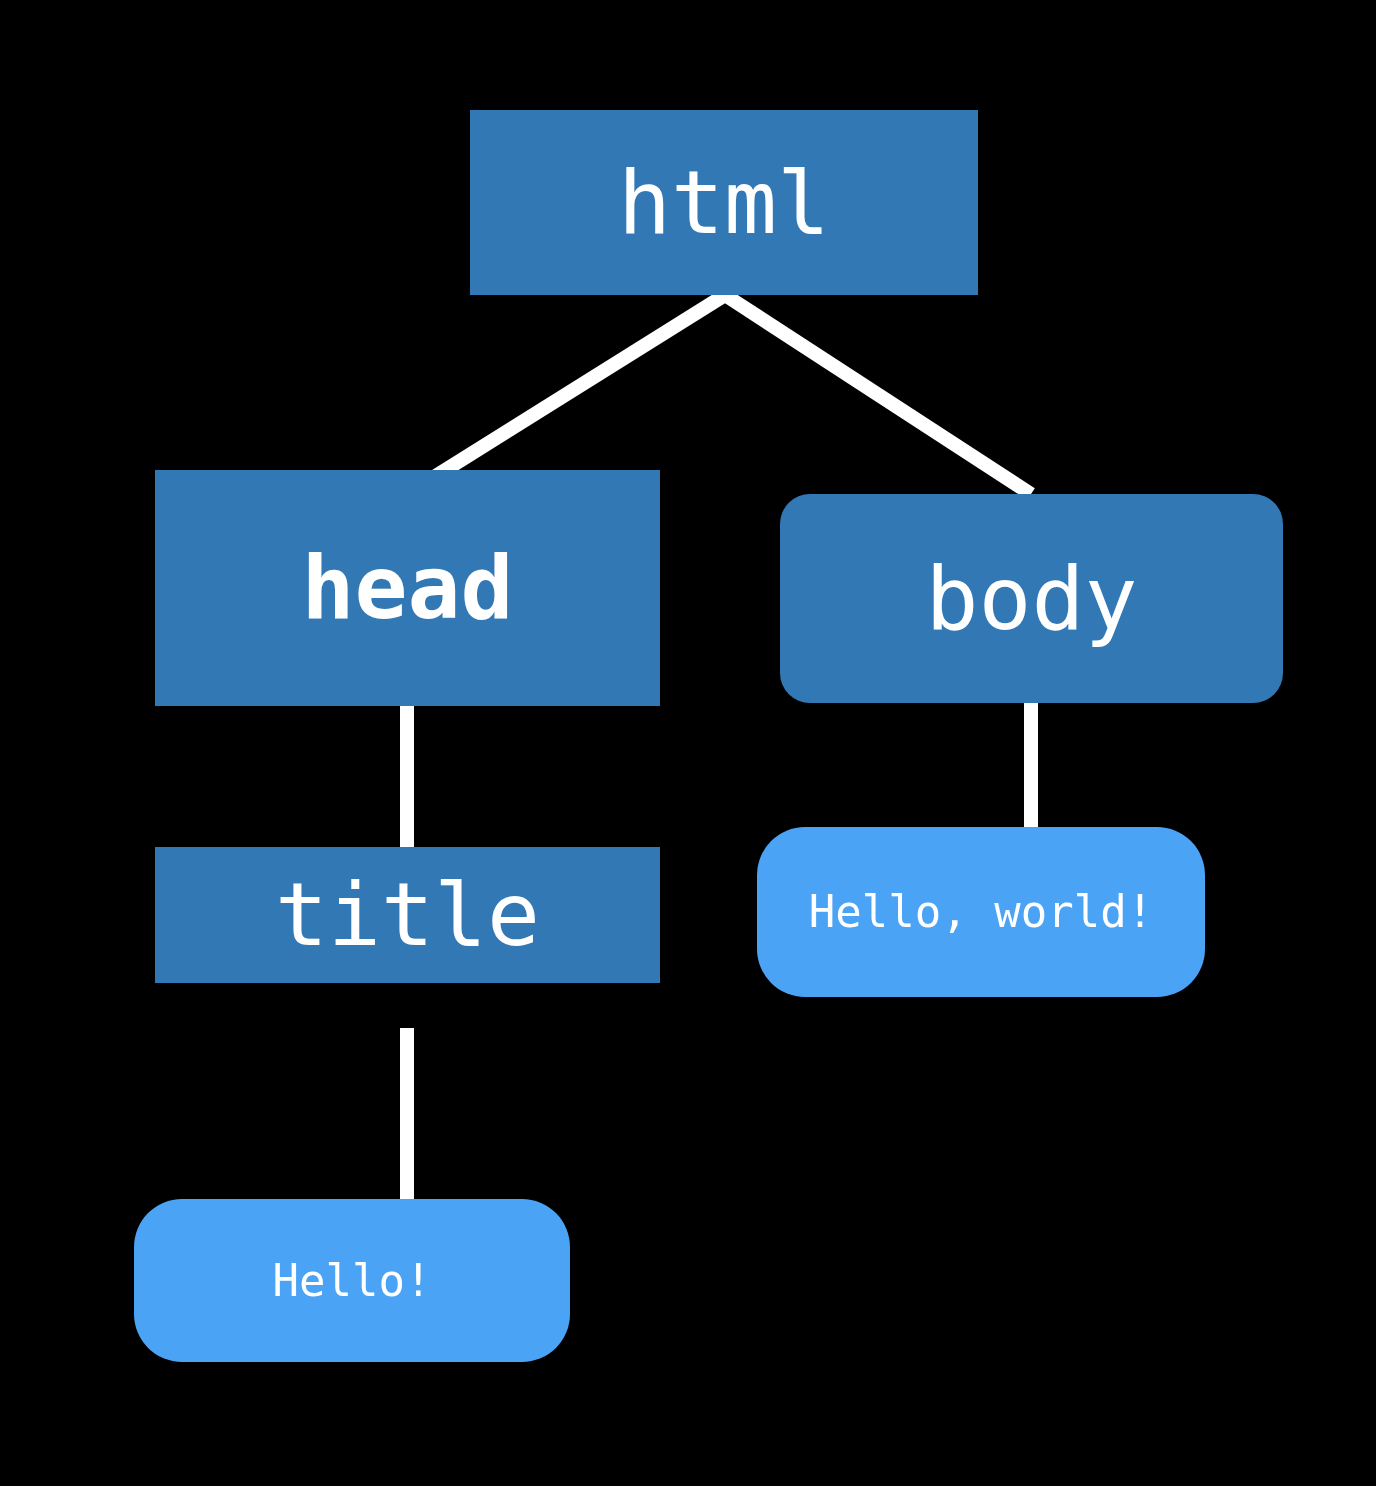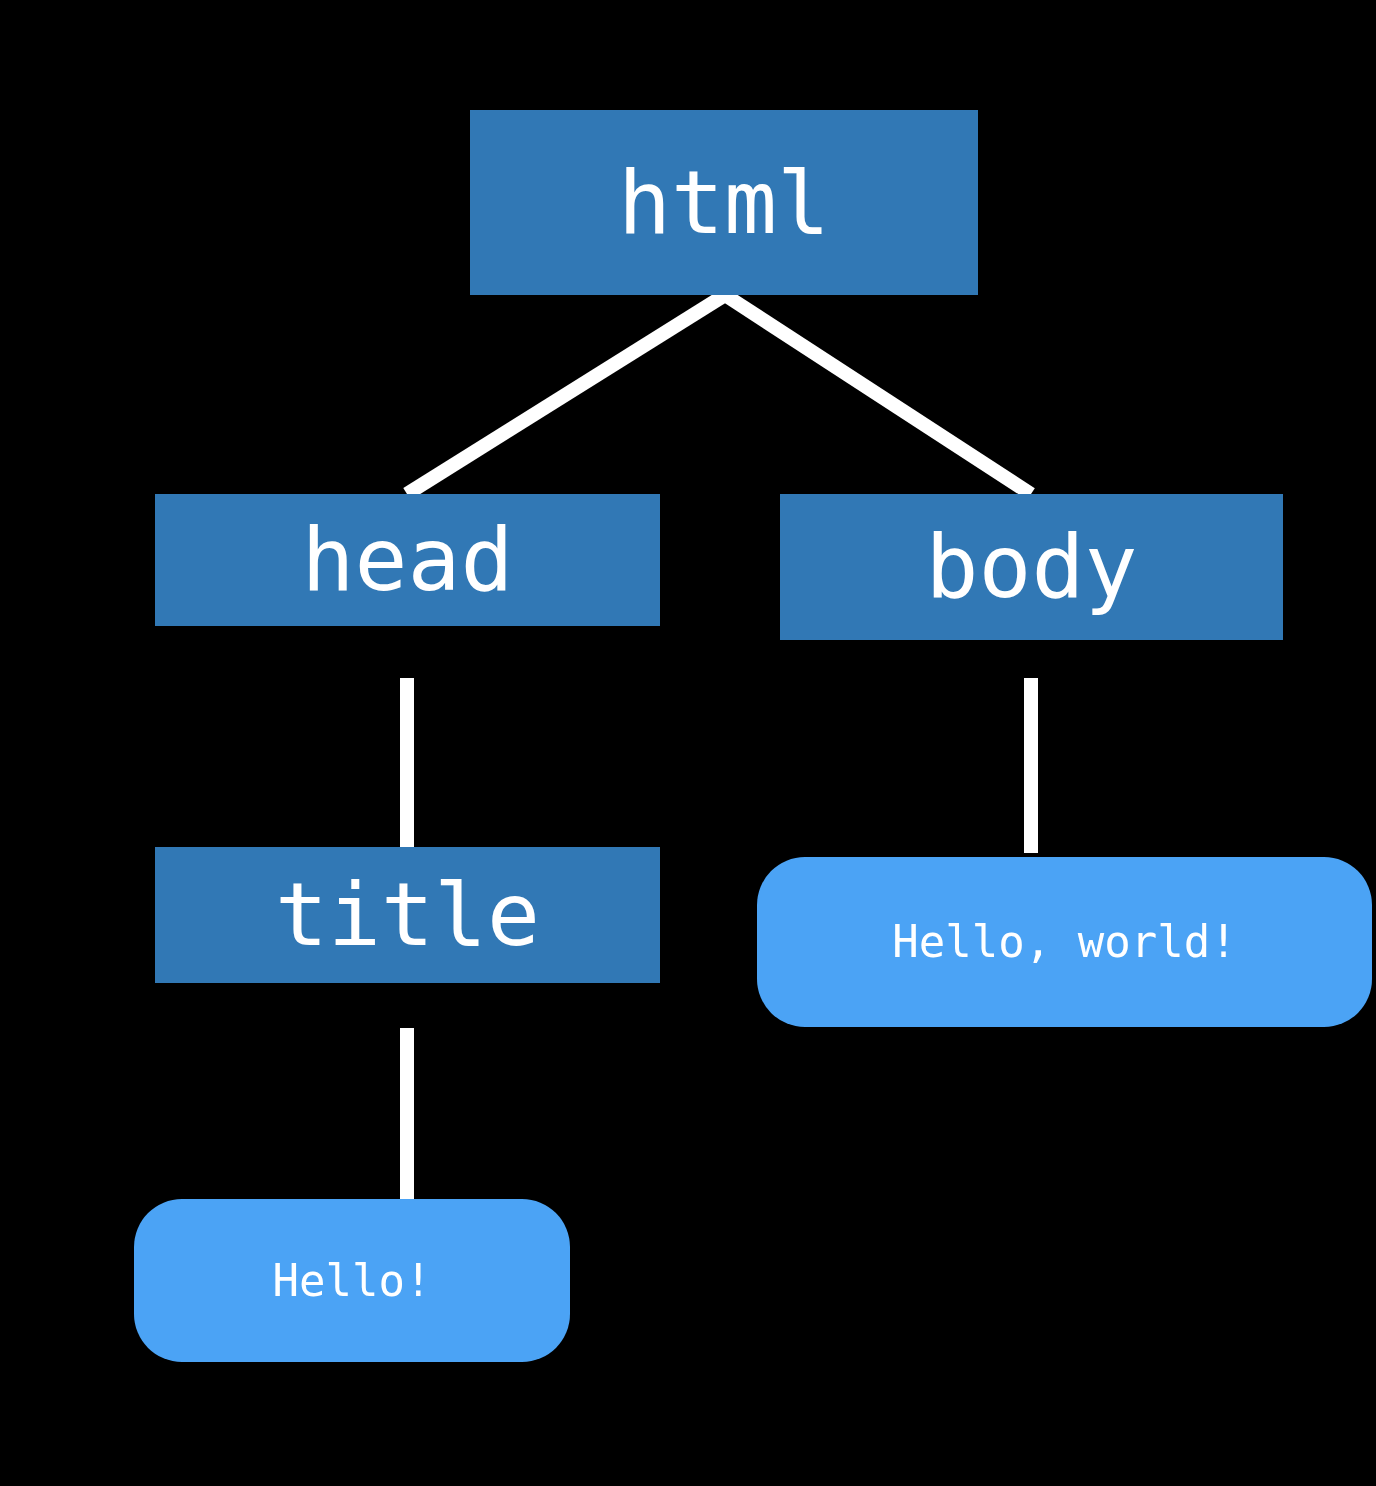--- a/index.html
+++ b/index.html
@@ -63,20 +63,20 @@
   <svg id="edges" viewBox="0 0 1376 1486" width="1376" height="1486" xmlns="http://www.w3.org/2000/svg" aria-hidden="true">
       <line x1="725" y1="295" x2="407" y2="494" stroke="#ffffff" stroke-width="14" stroke-linecap="butt"></line>
       <line x1="725" y1="295" x2="1031" y2="494" stroke="#ffffff" stroke-width="14" stroke-linecap="butt"></line>
       <line x1="407" y1="678" x2="407" y2="847" stroke="#ffffff" stroke-width="14" stroke-linecap="butt"></line>
       <line x1="1031" y1="678" x2="1031" y2="853" stroke="#ffffff" stroke-width="14" stroke-linecap="butt"></line>
       <line x1="407" y1="1028" x2="407" y2="1199" stroke="#ffffff" stroke-width="14" stroke-linecap="butt"></line>
     </svg>
 
   <div class="nodes-layer">
       <div class="node element" style="left: 470px; top: 110px; width: 508px; height: 185px;"><span class="node-label">html</span></div>
-      <div class="node element" style="left: 155px; top: 494px; width: 505px; height: 132px;"><span class="node-label">head</span></div>
-      <div class="node element" style="left: 780px; top: 494px; width: 503px; height: 146px;"><span class="node-label">body</span></div>
+      <div class="node element" style="left: 155px; top: 470px; width: 505px; height: 236px; font-weight: bold;"><span class="node-label">head</span></div>
+      <div class="node element" style="left: 780px; top: 494px; width: 503px; height: 209px; border-radius: 30px;"><span class="node-label">body</span></div>
       <div class="node element" style="left: 155px; top: 847px; width: 505px; height: 136px;"><span class="node-label">title</span></div>
-      <div class="node textnode" style="left: 757px; top: 857px; width: 615px; height: 170px;"><span class="node-label">Hello, world!</span></div>
+      <div class="node textnode" style="left: 757px; top: 827px; width: 448px; height: 170px;"><span class="node-label">Hello, world!</span></div>
       <div class="node textnode" style="left: 134px; top: 1199px; width: 436px; height: 163px;"><span class="node-label">Hello!</span></div>
     </div>
 
 </div>
 
 </body></html>

